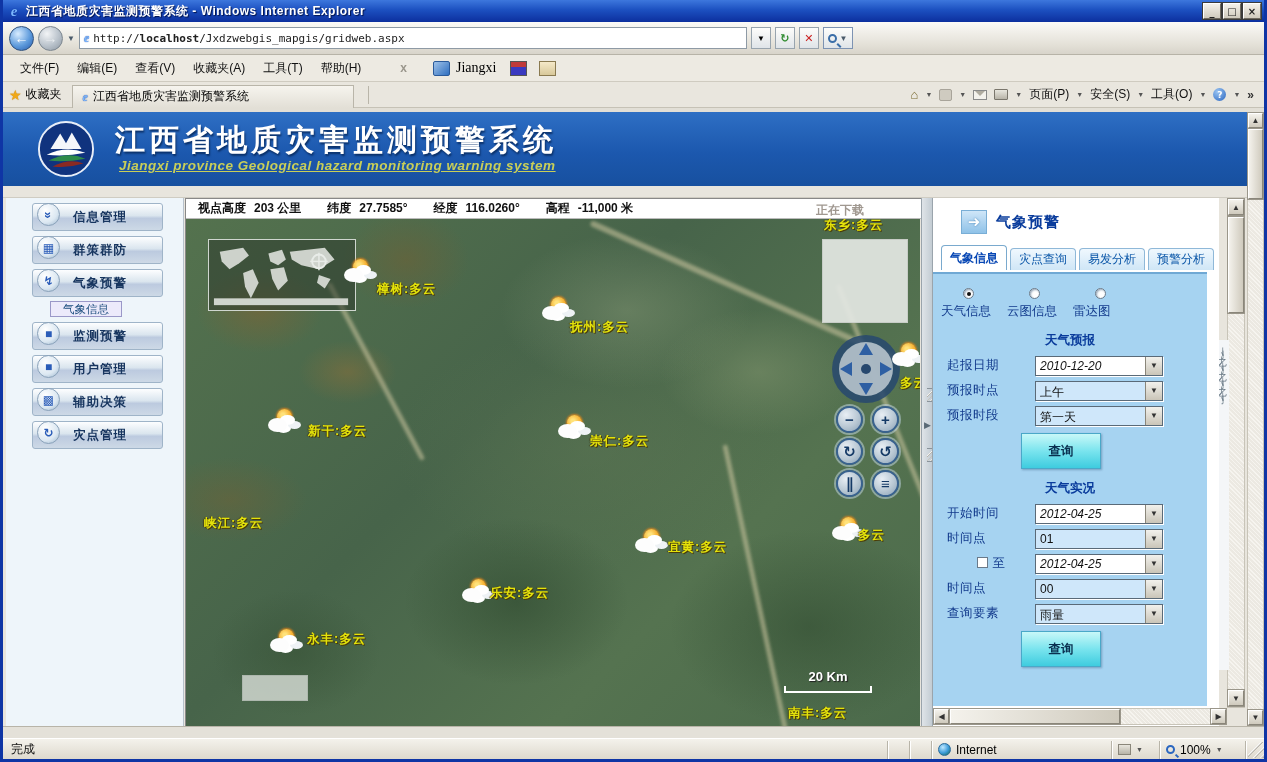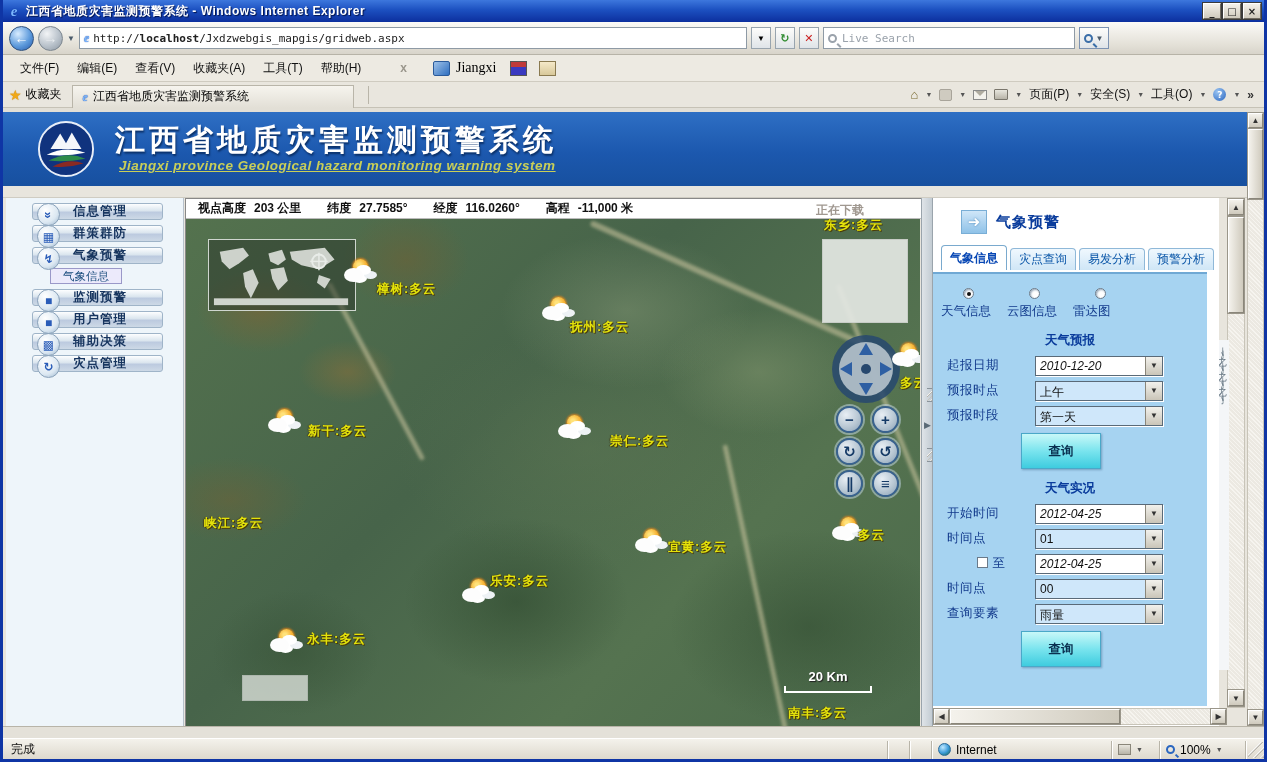--- a/index.html
+++ b/index.html
@@ -82,21 +82,21 @@
   .logo { position:absolute; left:34px; top:8px; width:58px; height:58px; }
   .banner-title { position:absolute; left:112px; top:8px; color:#fff; font:bold 30px "Liberation Serif","DejaVu Serif",serif; letter-spacing:4px; text-shadow:1px 2px 2px #0a2f66; }
   .banner-sub { position:absolute; left:116px; top:46px; color:#c9cf58; font:italic bold 13.5px "Liberation Sans",sans-serif; letter-spacing:.5px;text-decoration:underline; }
 
   
   .pagegap { position:absolute; left:0; top:186px; right:0; height:12px; background:#e8e5dd; border-bottom:1px solid #cfccc2; }
   .bottomgap { position:absolute; left:0; top:726px; right:0; height:12px; background:#e4e1d9; border-top:1px solid #b8b4a8; }
 
   
   .sidebar { position:absolute; left:3px; top:198px; width:178px; height:528px; background:#eef5fa; border-right:1px solid #b8c2cc; }
-  .side-btn { position:relative; margin:5px 20px 0 26px; height:17px; border:1px solid #9fb4c8; border-radius:3px;
+  .side-btn { position:relative; margin:5px 20px 0 26px; height:28px; border:1px solid #9fb4c8; border-radius:3px;
     background:linear-gradient(180deg,#fdfeff,#dae5ee 45%,#bccadf 55%,#cdd9e6); display:flex; align-items:center; }
   .side-ico { position:absolute; left:4px; top:-1px; width:23px; height:23px; border-radius:50%;
     background:radial-gradient(circle at 35% 30%,#ffffff,#dce8f2 60%,#9ab4cc); border:1px solid #8aa2ba;
     display:flex; align-items:center; justify-content:center; color:#2a5cb8; font-weight:bold; font-size:12px; }
   .side-lbl { margin-left:40px; color:#17355f; font-weight:bold; font-size:12.5px; letter-spacing:1px; }
   .side-sub { margin:4px 0 2px 44px; width:72px; height:16px; background:#eceafb; border:1px solid #9a98c8;
     display:flex; align-items:center; justify-content:center; color:#1b4d7e; font-size:11.5px; }
   .rot90 { transform:rotate(90deg); display:inline-block; }
 
   
@@ -225,24 +225,20 @@
     <span class="drop-sm">▼</span>
     <span class="url-box">
       <span class="e-glyph" style="font-size:12px">e</span>
       <span class="url-text"><span>http://</span><b>localhost</b><span>/Jxdzwebgis_mapgis/gridweb.aspx</span></span>
     </span>
     <span class="sq-btn">
         <span style="font-size:8px">▼</span>
       </span>
     <span class="sq-btn refresh">↻</span>
     <span class="sq-btn stop">✕</span>
-    <span class="search-box">
-      <span class="mag"></span>
-      <span class="search-ph">Live Search</span>
-    </span>
     <span class="search-btn">
       <span class="mag"></span>
       <span class="drop-sm">▼</span>
     </span>
   </div>
 
   <div class="menubar">
     <span id="menu-items"><span class="menu-item">文件(F)</span><span class="menu-item">编辑(E)</span><span class="menu-item">查看(V)</span><span class="menu-item">收藏夹(A)</span><span class="menu-item">工具(T)</span><span class="menu-item">帮助(H)</span></span>
     <span class="snagit-x">x</span>
     <span class="snagit-wrap">
@@ -409,37 +405,37 @@
         <div class="wlabel" style="left: 714px; top: 156px;">多云</div>
         <div class="wicon" style="left: 82px; top: 190px;">
           <span class="sun"></span>
           <span class="cloud"></span>
         </div>
         <div class="wlabel" style="left: 122px; top: 204px;">新干:多云</div>
         <div class="wicon" style="left: 372px; top: 196px;">
           <span class="sun"></span>
           <span class="cloud"></span>
         </div>
-        <div class="wlabel" style="left: 404px; top: 214px; margin-left: 20px;">崇仁:多云</div>
+        <div class="wlabel" style="left: 404px; top: 214px;">崇仁:多云</div>
         <div class="wlabel" style="left: 18px; top: 296px;">峡江:多云</div>
         <div class="wicon" style="left: 449px; top: 310px;">
           <span class="sun"></span>
           <span class="cloud"></span>
         </div>
         <div class="wlabel" style="left: 482px; top: 320px;">宜黄:多云</div>
         <div class="wicon" style="left: 646px; top: 298px;">
           <span class="sun"></span>
           <span class="cloud"></span>
         </div>
         <div class="wlabel" style="left: 672px; top: 308px;">多云</div>
         <div class="wicon" style="left: 276px; top: 360px;">
           <span class="sun"></span>
           <span class="cloud"></span>
         </div>
-        <div class="wlabel" style="left: 304px; top: 354px;">乐安:多云</div>
+        <div class="wlabel" style="left: 304px; top: 366px;">乐安:多云</div>
         <div class="wicon" style="left: 84px; top: 410px;">
           <span class="sun"></span>
           <span class="cloud"></span>
         </div>
         <div class="wlabel" style="left: 121px; top: 412px;">永丰:多云</div>
         <div class="wlabel" style="left: 602px; top: 486px;">南丰:多云</div>
       </div>
   </div>
 
   <div class="splitter">

